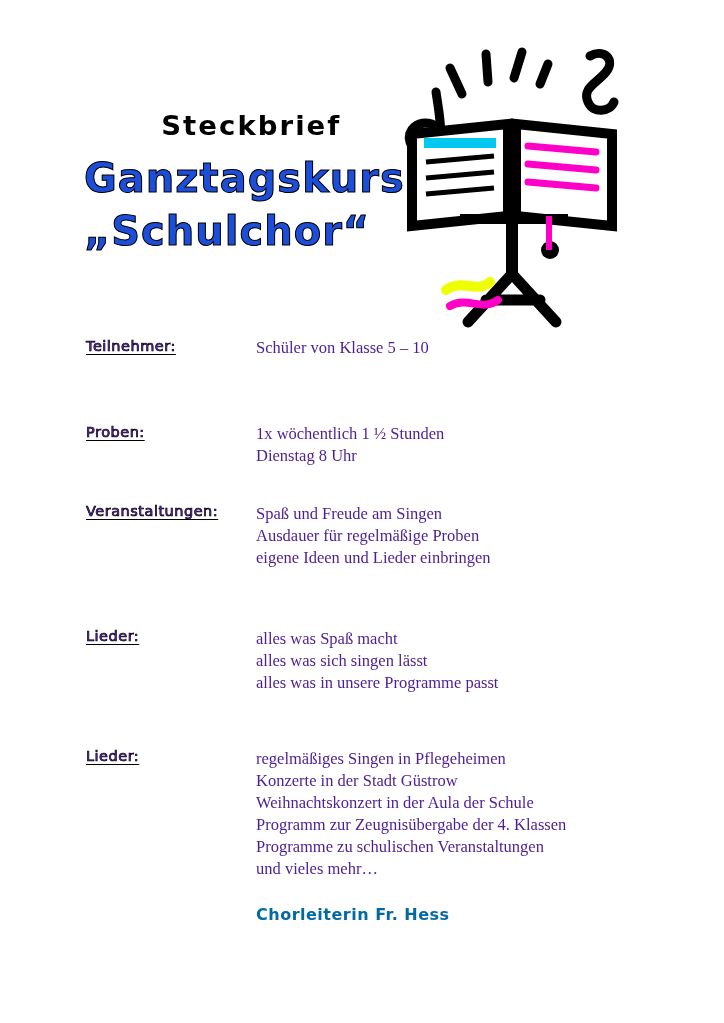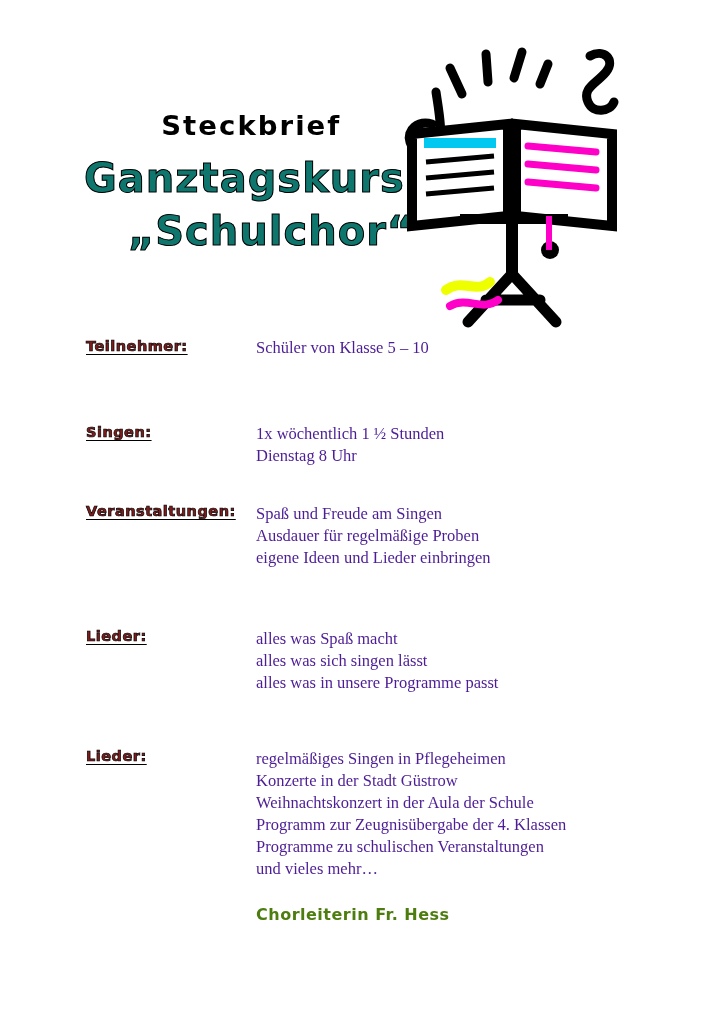--- a/index.html
+++ b/index.html
@@ -34,35 +34,34 @@
     font-size: 27px;
     letter-spacing: 2px;
     color: #000000;
     transform: scaleX(1.02);
   }
 
   .title-line {
     position: absolute;
     font-family: "DejaVu Sans", sans-serif;
     font-weight: bold;
-    color: #0f766e;
+    color: #1d4ed8;
     letter-spacing: 1px;
     -webkit-text-stroke: 1px #000000;
     text-shadow: 0 0 0 #000;
   }
   .title-line1 {
     left: 84px;
     top: 155px;
     font-size: 40px;
   }
   .title-line2 {
     left: 84px;
     top: 208px;
     font-size: 40px;
-    margin-left: 44px;
   }
 
   
   .artwork {
     position: absolute;
     left: 390px;
     top: 38px;
     width: 300px;
     height: 300px;
   }
@@ -70,23 +69,23 @@
   
   .row {
     position: absolute;
     left: 0;
     width: 724px;
   }
   .label {
     position: absolute;
     left: 86px;
     font-family: "DejaVu Sans", sans-serif;
-    font-weight: bold;
+    font-weight: normal;
     font-size: 14.5px;
-    color: #7f1d1d;
+    color: #6d28d9;
     -webkit-text-stroke: 0.7px #000000;
     letter-spacing: 0.5px;
     text-decoration: underline;
     text-underline-offset: 3px;
     white-space: nowrap;
   }
   .value {
     position: absolute;
     left: 256px;
     font-family: "Liberation Serif", serif;
@@ -97,21 +96,21 @@
   }
 
   .signature {
     position: absolute;
     left: 256px;
     top: 905px;
     font-family: "DejaVu Sans", sans-serif;
     font-weight: bold;
     font-size: 16px;
     letter-spacing: 0.5px;
-    color: #4d7c0f;
+    color: #0369a1;
   }
 </style>
 </head>
 <body>
 
 <div class="header">
 
   <div class="steckbrief">Steckbrief</div>
 
   <div class="title-line title-line1">Ganztagskurs</div>
@@ -166,21 +165,21 @@
     </svg>
   </div>
 </div>
 
 <div class="row">
   <div class="label" style="top:338px">Teilnehmer:</div>
   <div class="value" style="top:337px">Schüler von Klasse 5 – 10</div>
 </div>
 
 <div class="row">
-  <div class="label" style="top:424px">Singen:</div>
+  <div class="label" style="top:424px">Proben:</div>
   <div class="value" style="top:423px">1x wöchentlich 1 ½ Stunden
 Dienstag 8 Uhr</div>
 </div>
 
 <div class="row">
   <div class="label" style="top:503px">Veranstaltungen:</div>
   <div class="value" style="top:503px">Spaß und Freude am Singen
 Ausdauer für regelmäßige Proben
 eigene Ideen und Lieder einbringen</div>
 </div>

